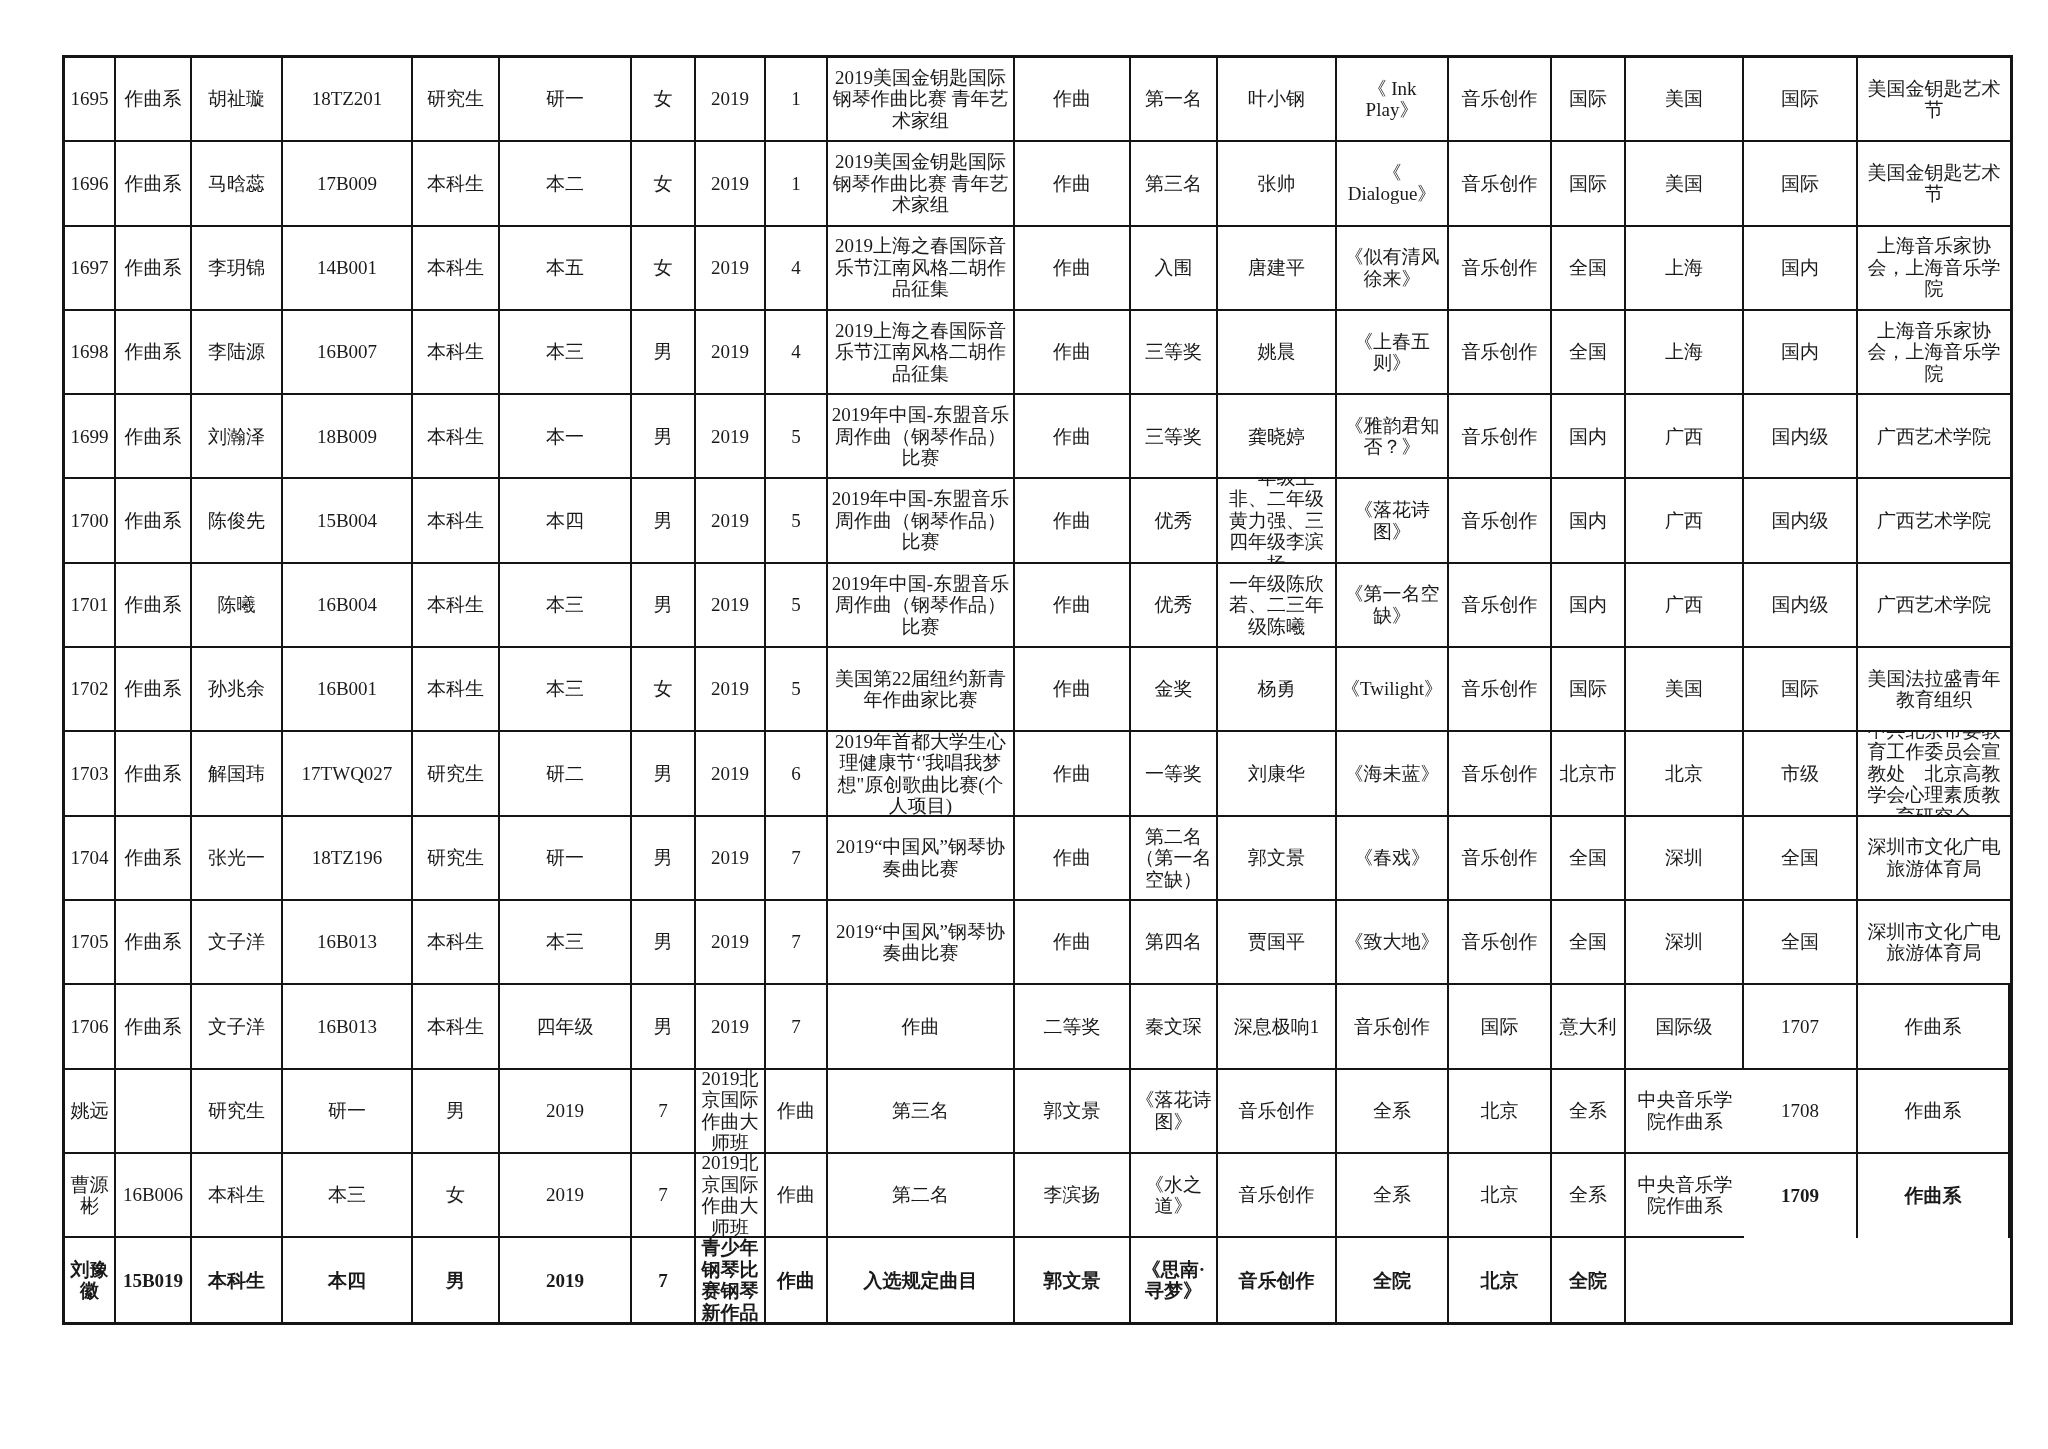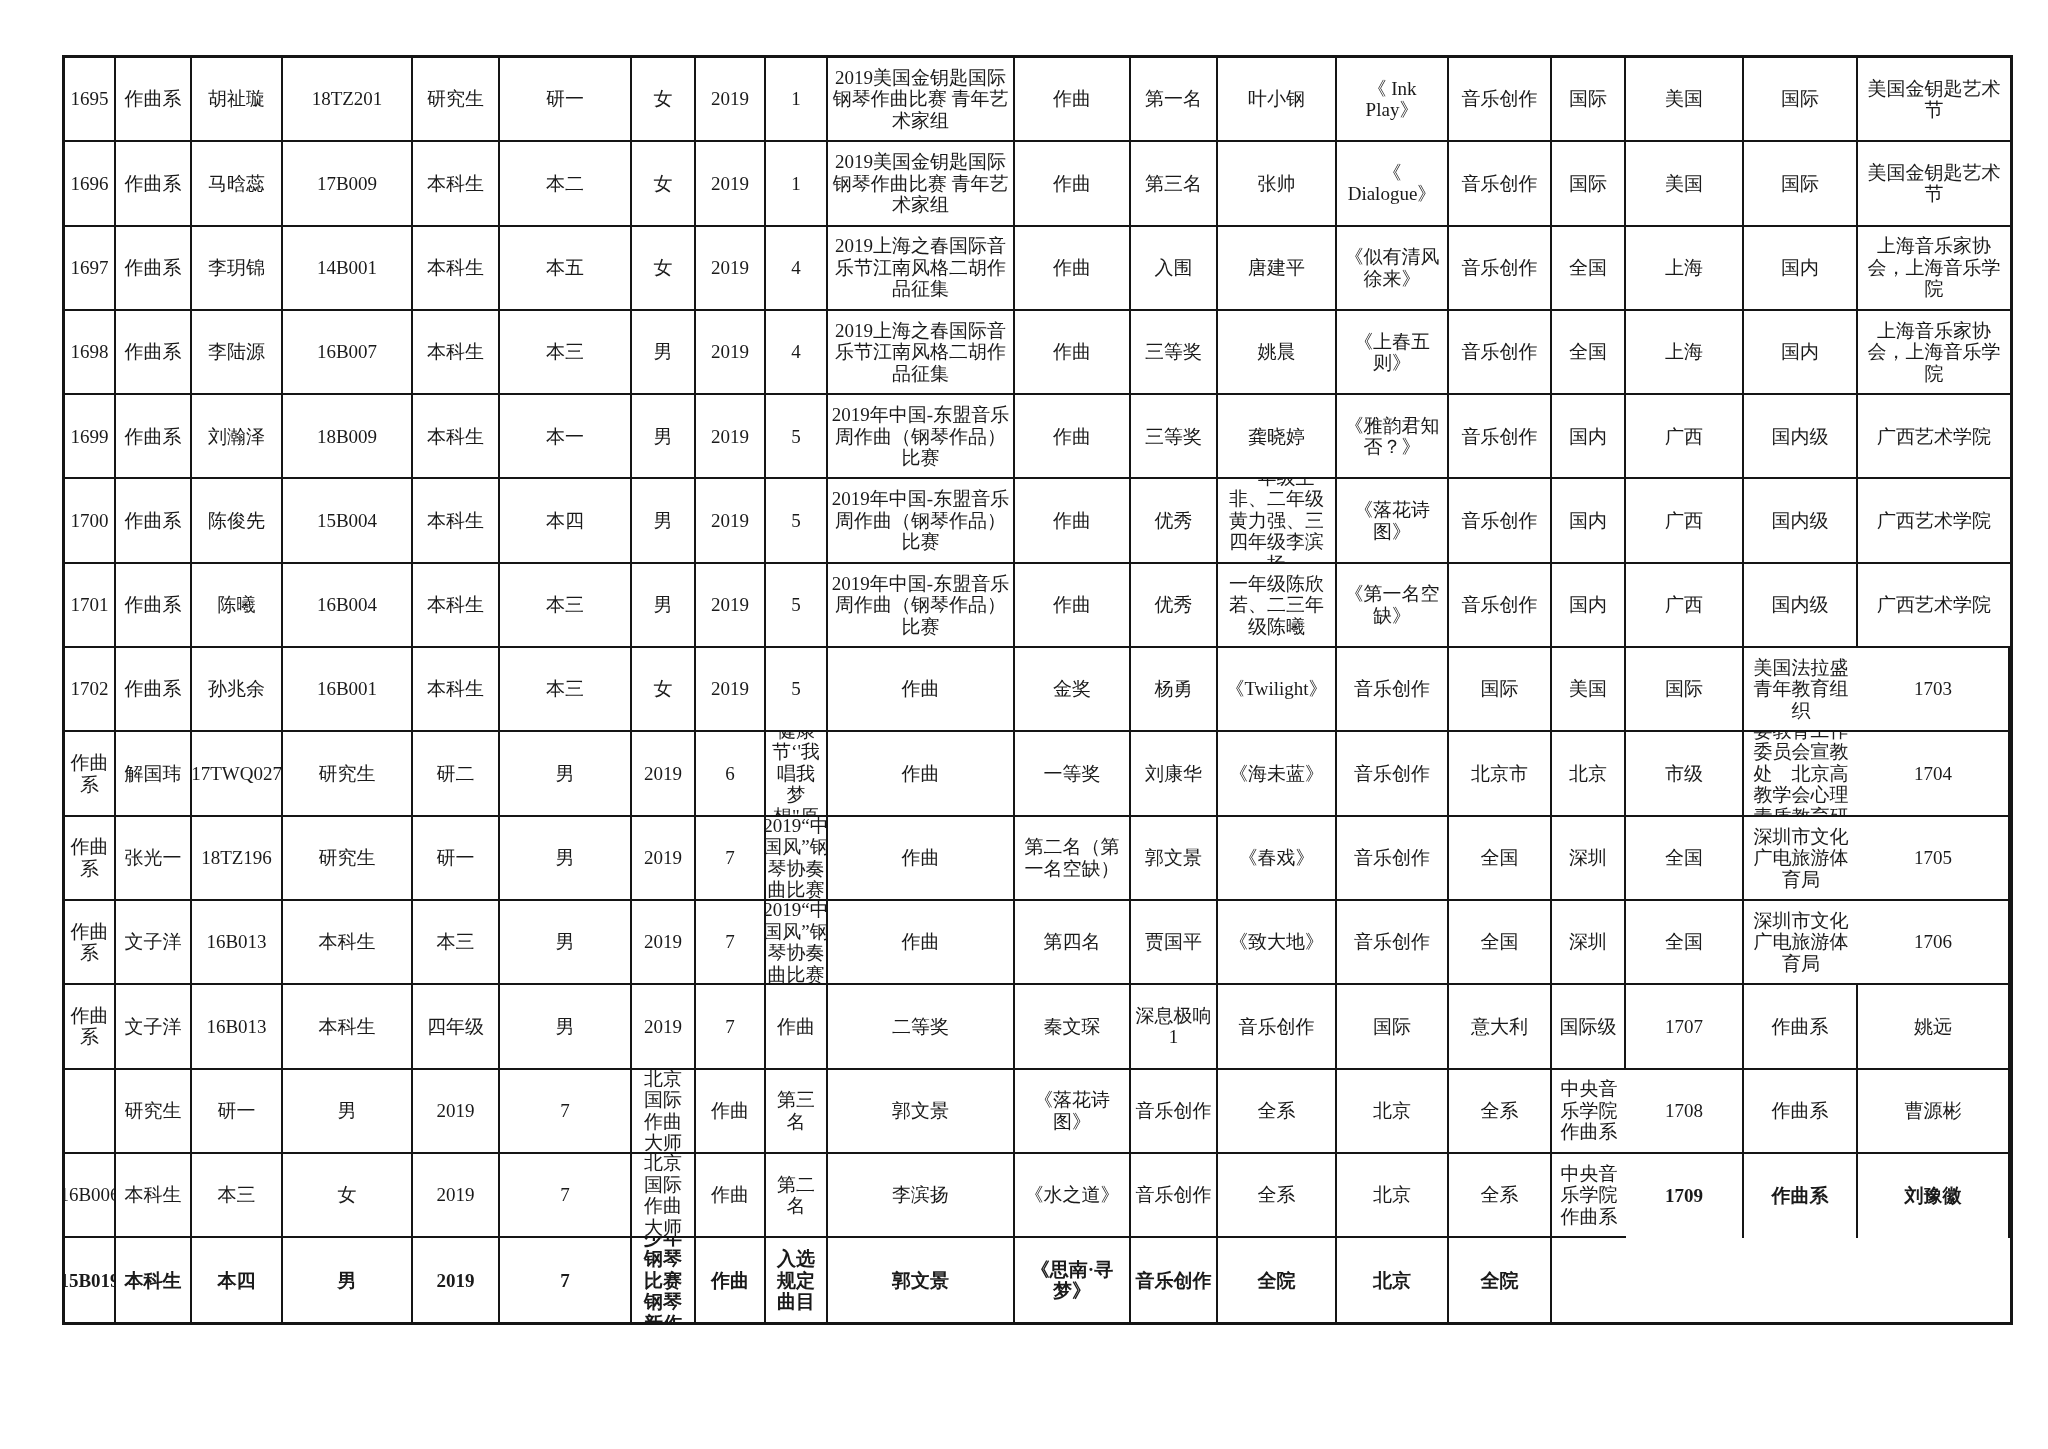--- a/index.html
+++ b/index.html
@@ -187,20 +187,21 @@
       <div class="cell lastcol">广西艺术学院</div>
       <div class="cell">1702</div>
       <div class="cell">作曲系</div>
       <div class="cell">孙兆余</div>
       <div class="cell">16B001</div>
       <div class="cell">本科生</div>
       <div class="cell">本三</div>
       <div class="cell">女</div>
       <div class="cell">2019</div>
       <div class="cell">5</div>
+      <div class="cell">美国第22届纽约新青年作曲家比赛</div>
       <div class="cell">作曲</div>
       <div class="cell">金奖</div>
       <div class="cell">杨勇</div>
       <div class="cell">《Twilight》</div>
       <div class="cell">音乐创作</div>
       <div class="cell">国际</div>
       <div class="cell">美国</div>
       <div class="cell">国际</div>
       <div class="cell lastcol">美国法拉盛青年教育组织</div>
       <div class="cell">1703</div>

